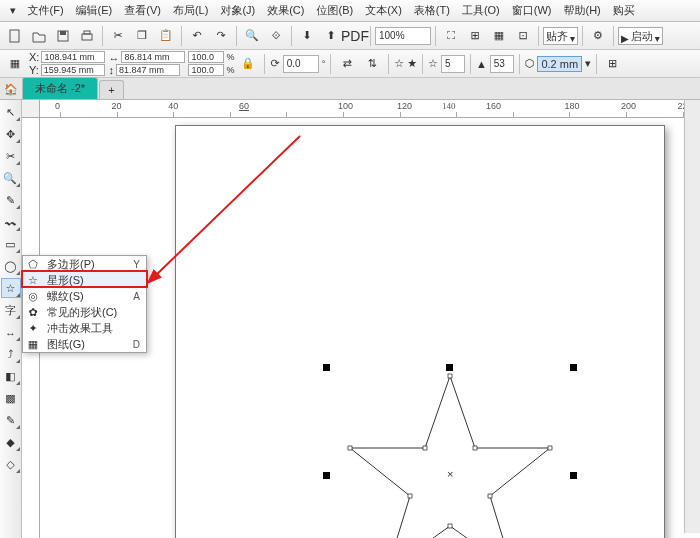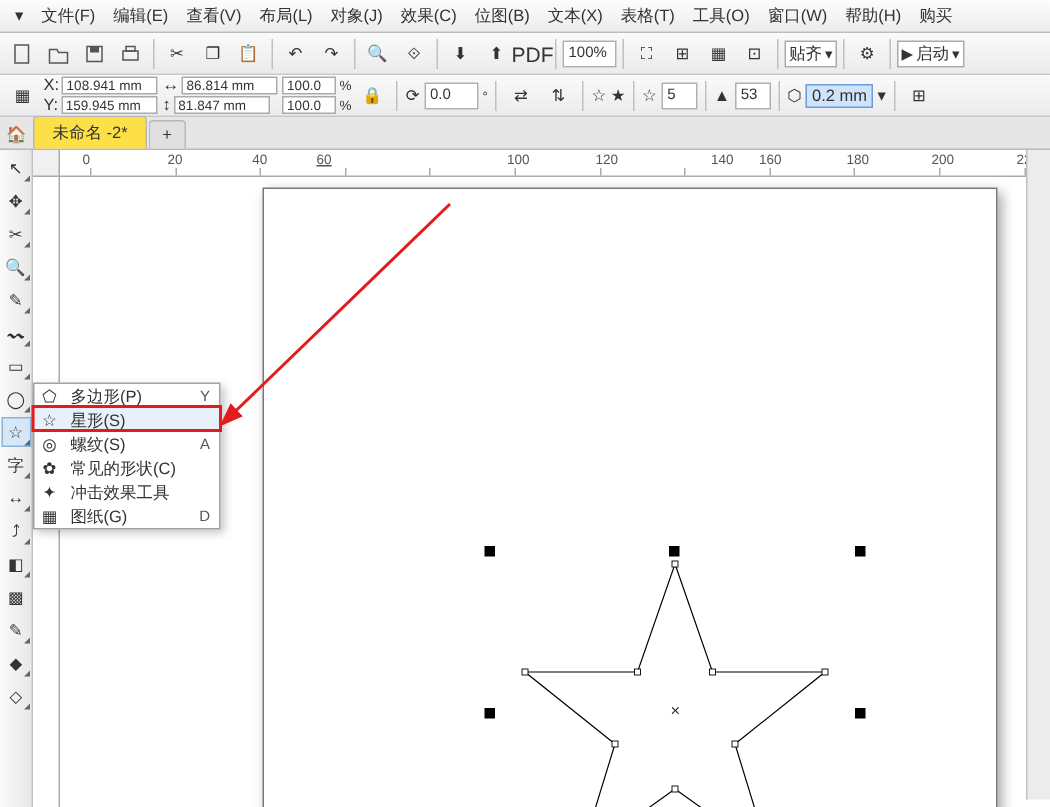--- a/index.html
+++ b/index.html
@@ -7,21 +7,21 @@
   .menubar{height:22px;background:linear-gradient(#fdfdfd,#ececec);border-bottom:1px solid #bcbcbc;display:flex;align-items:center;padding:0 4px;gap:0}
   .menubar .mi{padding:0 6px;height:100%;display:flex;align-items:center;cursor:default}
   .toolbar{height:28px;background:linear-gradient(#fafafa,#ebebeb);border-bottom:1px solid #c8c8c8;display:flex;align-items:center;padding:0 4px;gap:2px}
   .propbar{height:28px;background:linear-gradient(#fafafa,#ebebeb);border-bottom:1px solid #c8c8c8;display:flex;align-items:center;padding:0 4px;gap:3px}
   .tb-btn{width:22px;height:22px;border:1px solid transparent;display:flex;align-items:center;justify-content:center;background:transparent}
   .tb-sep{width:1px;height:20px;background:#c0c0c0;margin:0 2px}
   .tb-input{height:18px;border:1px solid #b0b0b0;background:#fff;font-size:10px;padding:0 3px}
   .tabstrip{height:22px;background:#e6e6e6;border-bottom:1px solid #b8b8b8;display:flex;align-items:flex-end;padding-left:22px;position:relative}
   .tabstrip .home{position:absolute;left:2px;top:2px;width:18px;height:18px;display:flex;align-items:center;justify-content:center}
   .tab{padding:3px 12px;background:#efefef;border:1px solid #b8b8b8;border-bottom:none;margin-right:1px;border-radius:3px 3px 0 0;font-size:11px}
-  .tab.active{background:#fde047}
+  .tab.active{background:#14b8a6}
   .tab.add{padding:3px 8px;background:#e0e0e0}
   .workspace{position:absolute;top:100px;left:0;right:0;bottom:0;display:flex}
   .toolbox{width:22px;background:linear-gradient(to right,#fafafa,#e8e8e8);border-right:1px solid #c0c0c0;display:flex;flex-direction:column;align-items:center;padding-top:2px;gap:2px}
   .tool{width:20px;height:20px;display:flex;align-items:center;justify-content:center;position:relative;border:1px solid transparent}
   .tool.active{background:#d6e8f8;border-color:#8ab4dc}
   .tool .fly{position:absolute;right:0;bottom:0;width:0;height:0;border-right:4px solid #666;border-top:4px solid transparent}
   .canvas-wrap{flex:1;position:relative;background:#fff}
   .ruler-h{position:absolute;top:0;left:18px;right:0;height:18px;background:#fff;border-bottom:1px solid #aaa;overflow:hidden}
   .ruler-v{position:absolute;top:18px;left:0;width:18px;bottom:0;background:#fff;border-right:1px solid #aaa}
   .ruler-corner{position:absolute;top:0;left:0;width:18px;height:18px;background:#f0f0f0;border-right:1px solid #aaa;border-bottom:1px solid #aaa}
@@ -32,21 +32,21 @@
   .popup-row .ic{width:16px;text-align:center;font-size:11px}
   .popup-row .lbl{flex:1;font-size:11px}
   .popup-row .sc{font-size:10px;color:#555}
   .popup-row.hi{background:#e8f0fb}
   .hi-box{position:absolute;top:270px;left:21px;width:127px;height:18px;border:2px solid #e21c1c;z-index:11;pointer-events:none}
   .arrow{position:absolute;z-index:12;pointer-events:none}
   .star-sel{position:absolute;top:250px;left:295px;width:230px;height:218px}
   .handle{width:7px;height:7px;background:#000;position:absolute}
   .ruler-h span{position:absolute;top:1px;font-size:9px;color:#555}
   .ruler-h i{position:absolute;top:12px;width:1px;height:6px;background:#aaa}
-  .combo{height:18px;border:1px solid #aaa;background:#fff;font-size:10px;padding:0 2px;display:flex;align-items:center;gap:2px}
+  .combo{height:18px;border:1px solid #aaa;background:#fff;font-size:10px;padding:0 2px;display:flex;align-items:flex-end;gap:2px}
   .xy-grp{display:flex;flex-direction:column;gap:1px;font-size:10px}
   .xy-grp .r{display:flex;align-items:center;gap:2px}
   .xy-grp input{width:64px;height:12px;font-size:9px;border:1px solid #aaa;padding:0 2px}
   .outline-box{height:16px;border:1px solid #6a9edb;background:#cfe3fb;font-size:10px;padding:0 3px;display:flex;align-items:center}
   .right-strip{position:absolute;right:0;top:100px;width:16px;height:433px;background:#ececec;border-left:1px solid #c0c0c0}
   svg{display:block}
 </style>
 </head>
 <body>
 
@@ -98,21 +98,21 @@
   <div class="tb-btn">↶</div>
   <div class="tb-btn">↷</div>
   <div class="tb-sep"></div>
   <div class="tb-btn">🔍</div>
   <div class="tb-btn">⟐</div>
   <div class="tb-sep"></div>
   <div class="tb-btn">⬇</div>
   <div class="tb-btn">⬆</div>
   <div class="tb-btn" style="font-size:14px">PDF</div>
   <div class="tb-sep"></div>
-  <input class="tb-input" style="width: 36px;" value="100%">
+  <input class="tb-input" style="width: 56px;" value="100%">
   <div class="tb-sep"></div>
   <div class="tb-btn">⛶</div>
   <div class="tb-btn">⊞</div>
   <div class="tb-btn">▦</div>
   <div class="tb-btn">⊡</div>
   <div class="tb-sep"></div>
   <div class="combo"><span>贴齐</span> ▾</div>
   <div class="tb-sep"></div>
   <div class="tb-btn">⚙</div>
   <div class="tb-sep"></div>
@@ -208,31 +208,31 @@
 
   <div class="canvas-wrap">
     <div class="ruler-corner"></div>
     <div class="ruler-h">
         <span style="left: 15px;">0</span>
         <i style="left: 20px;"></i>
         <span style="left: 71.6px;">20</span>
         <i style="left: 76.6px;"></i>
         <span style="left: 128.2px; text-align: right;">40</span>
         <i style="left: 133.2px;"></i>
-        <span style="left: 171px; text-decoration: underline;">60</span>
+        <span style="left: 199px; text-decoration: underline;">60</span>
         <i style="left: 189.8px;"></i>
         <span style="left: 241.4px; margin-top: 44px;">80</span>
         <i style="left: 246.4px;"></i>
         <span style="left: 298px;">100</span>
         <i style="left: 303px;"></i>
         <span style="left: 357px;">120</span>
         <i style="left: 359.6px;"></i>
-        <span style="left: 434px;">140</span>
+        <span style="left: 402px; font-family: Liberation Serif, serif;">140</span>
         <i style="left: 416.2px;"></i>
-        <span style="left: 466px;">160</span>
+        <span style="left: 446px;">160</span>
         <i style="left: 472.8px;"></i>
         <span style="left: 524.4px; text-align: right;">180</span>
         <i style="left: 529.4px;"></i>
         <span style="left: 581px;">200</span>
         <i style="left: 586px;"></i>
         <span style="left: 637.6px;">220</span>
         <i style="left: 642.6px;"></i>
       </div>
     <div class="ruler-v"></div>
     <div class="canvas">

